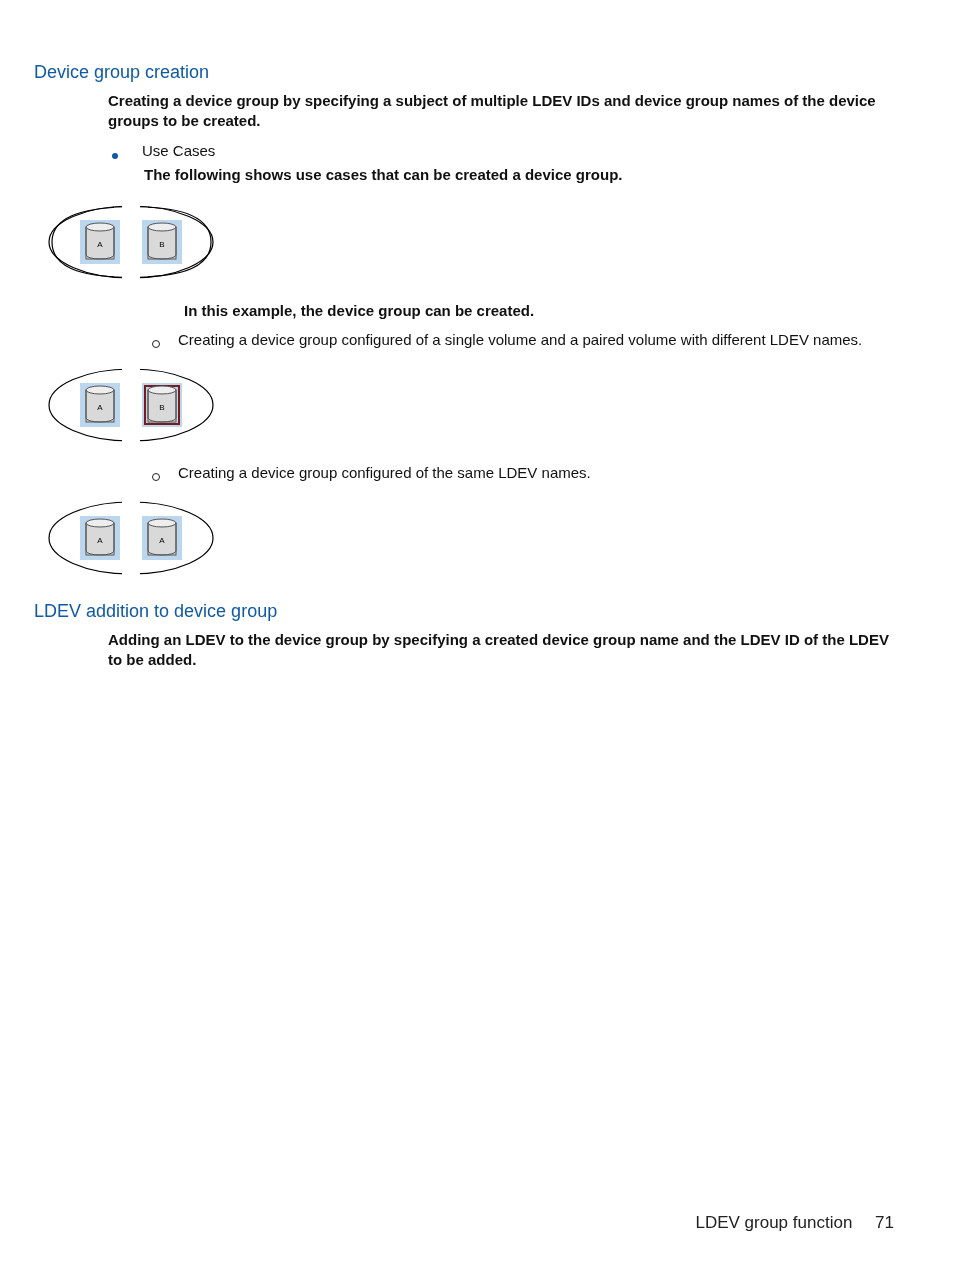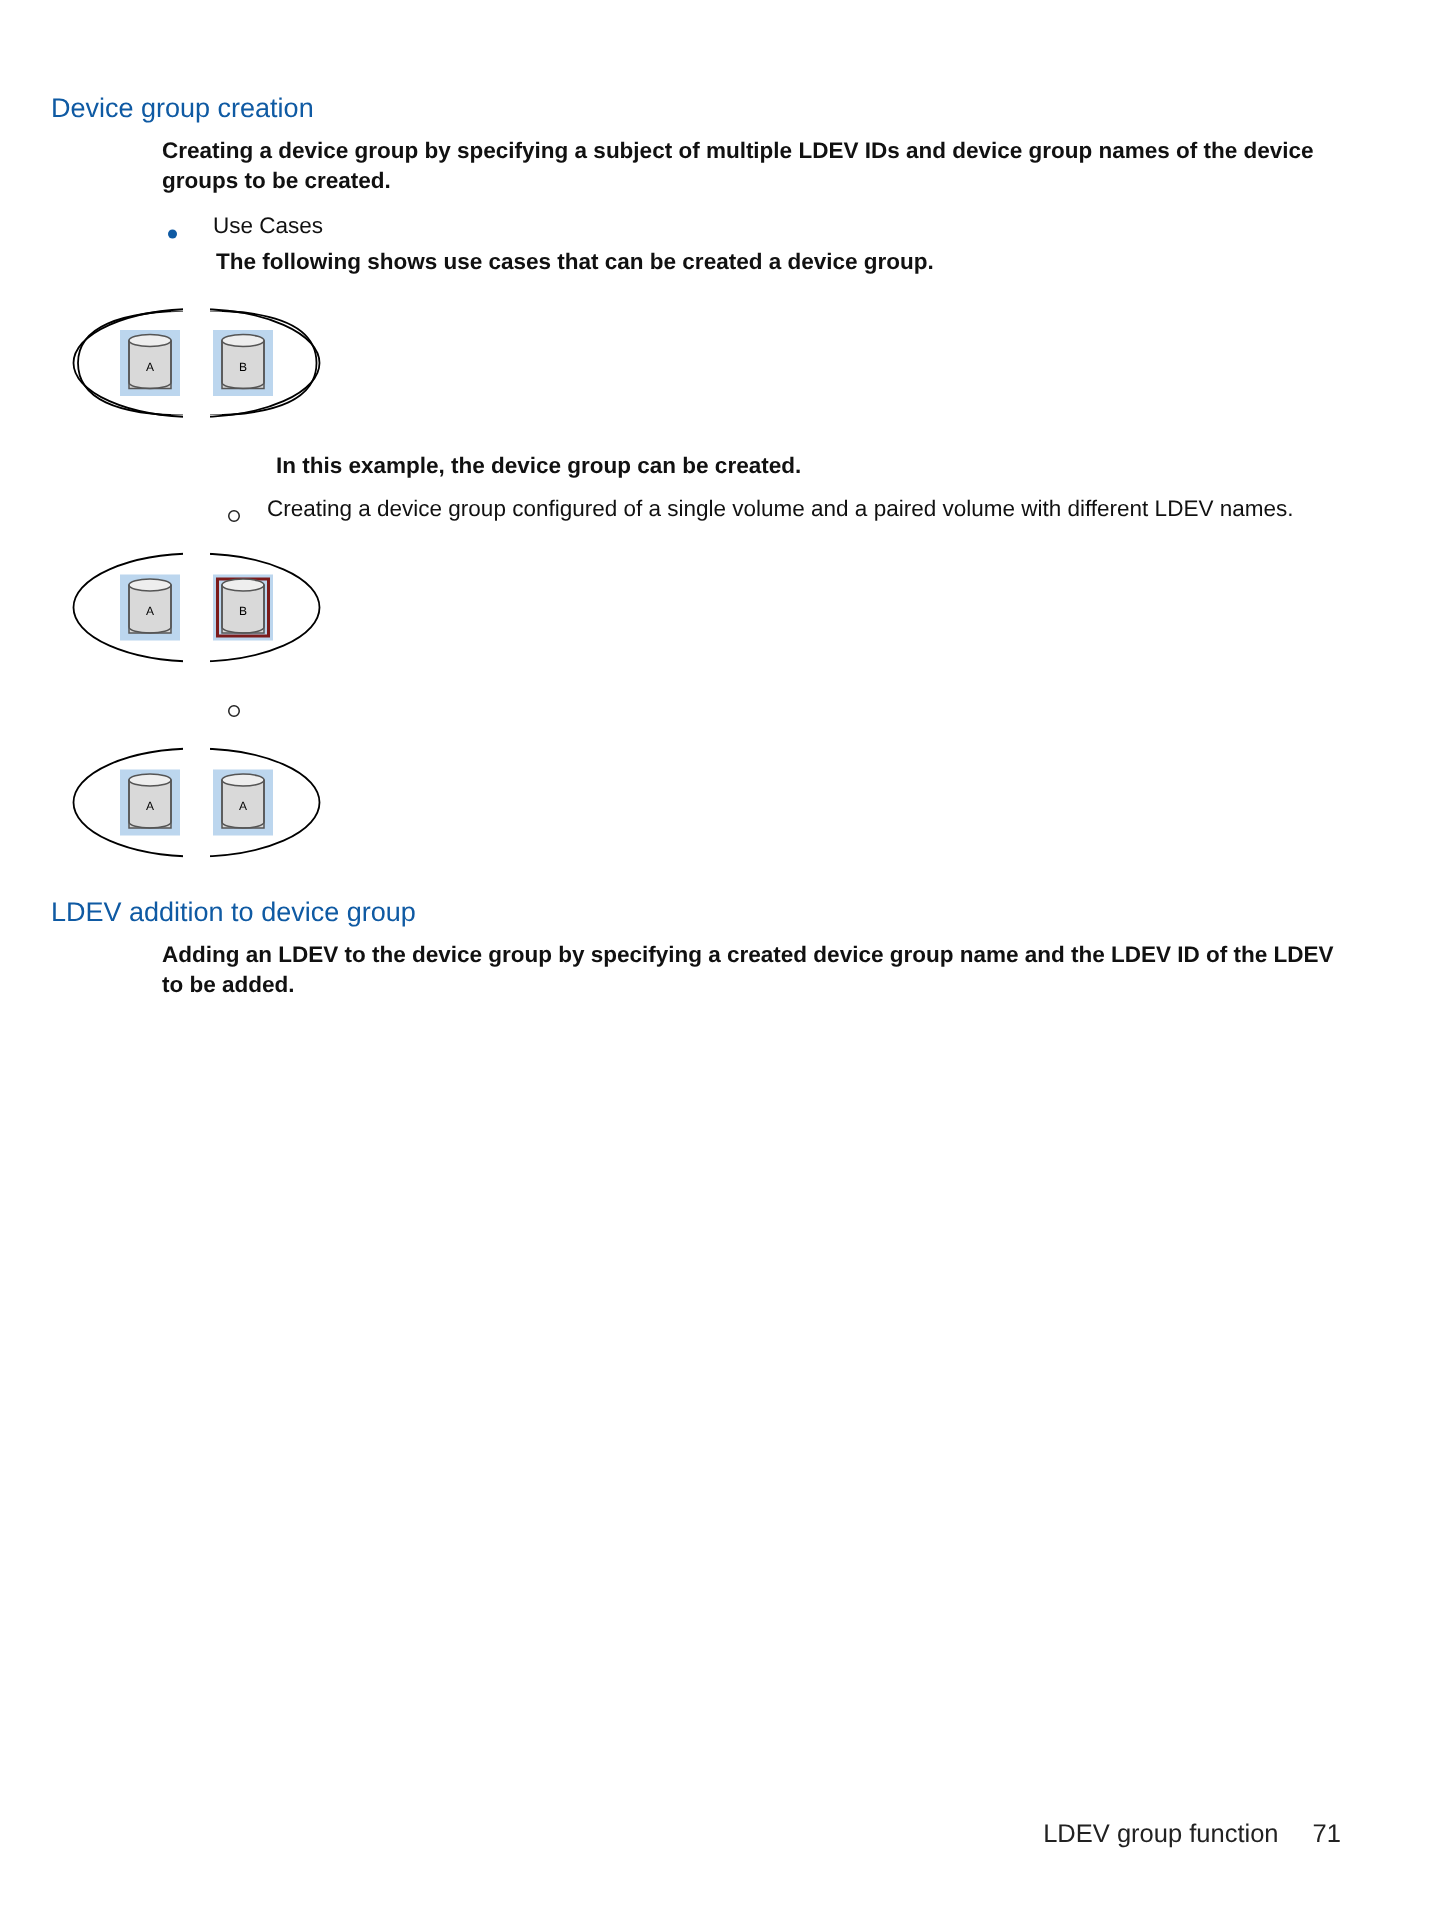--- a/index.html
+++ b/index.html
@@ -125,20 +125,21 @@
         <rect x="114" y="30" width="28" height="32" fill="#d9d9d9" stroke="#555"></rect>
         <ellipse cx="128" cy="30" rx="14" ry="4" fill="#eee" stroke="#555"></ellipse>
         <path d="M114 30 L114 58 A14 4 0 0 0 142 58 L142 30" fill="none" stroke="#555"></path>
         <text x="128" y="50" text-anchor="middle" font-size="8" fill="#000">B</text>
       </g>
     </svg>
   </div>
 
   <div class="bullet-row" style="margin-left:118px;">
     <span class="open-circ"></span>
+    <span>Creating a device group configured of the same LDEV names.</span>
   </div>
   <div class="fig indent-3">
     <svg width="195" height="90" viewBox="0 0 195 90">
       <ellipse cx="97" cy="45" rx="82" ry="36" fill="none" stroke="#000" stroke-width="1.2"></ellipse>
       <line x1="88" y1="9" x2="106" y2="9" stroke="#fff" stroke-width="4"></line>
       <line x1="88" y1="81" x2="106" y2="81" stroke="#fff" stroke-width="4"></line>
       <g>
         <rect x="46" y="23" width="40" height="44" fill="#bcd6ee" stroke="none"></rect>
         <rect x="52" y="30" width="28" height="32" fill="#d9d9d9" stroke="#555"></rect>
         <ellipse cx="66" cy="30" rx="14" ry="4" fill="#eee" stroke="#555"></ellipse>

